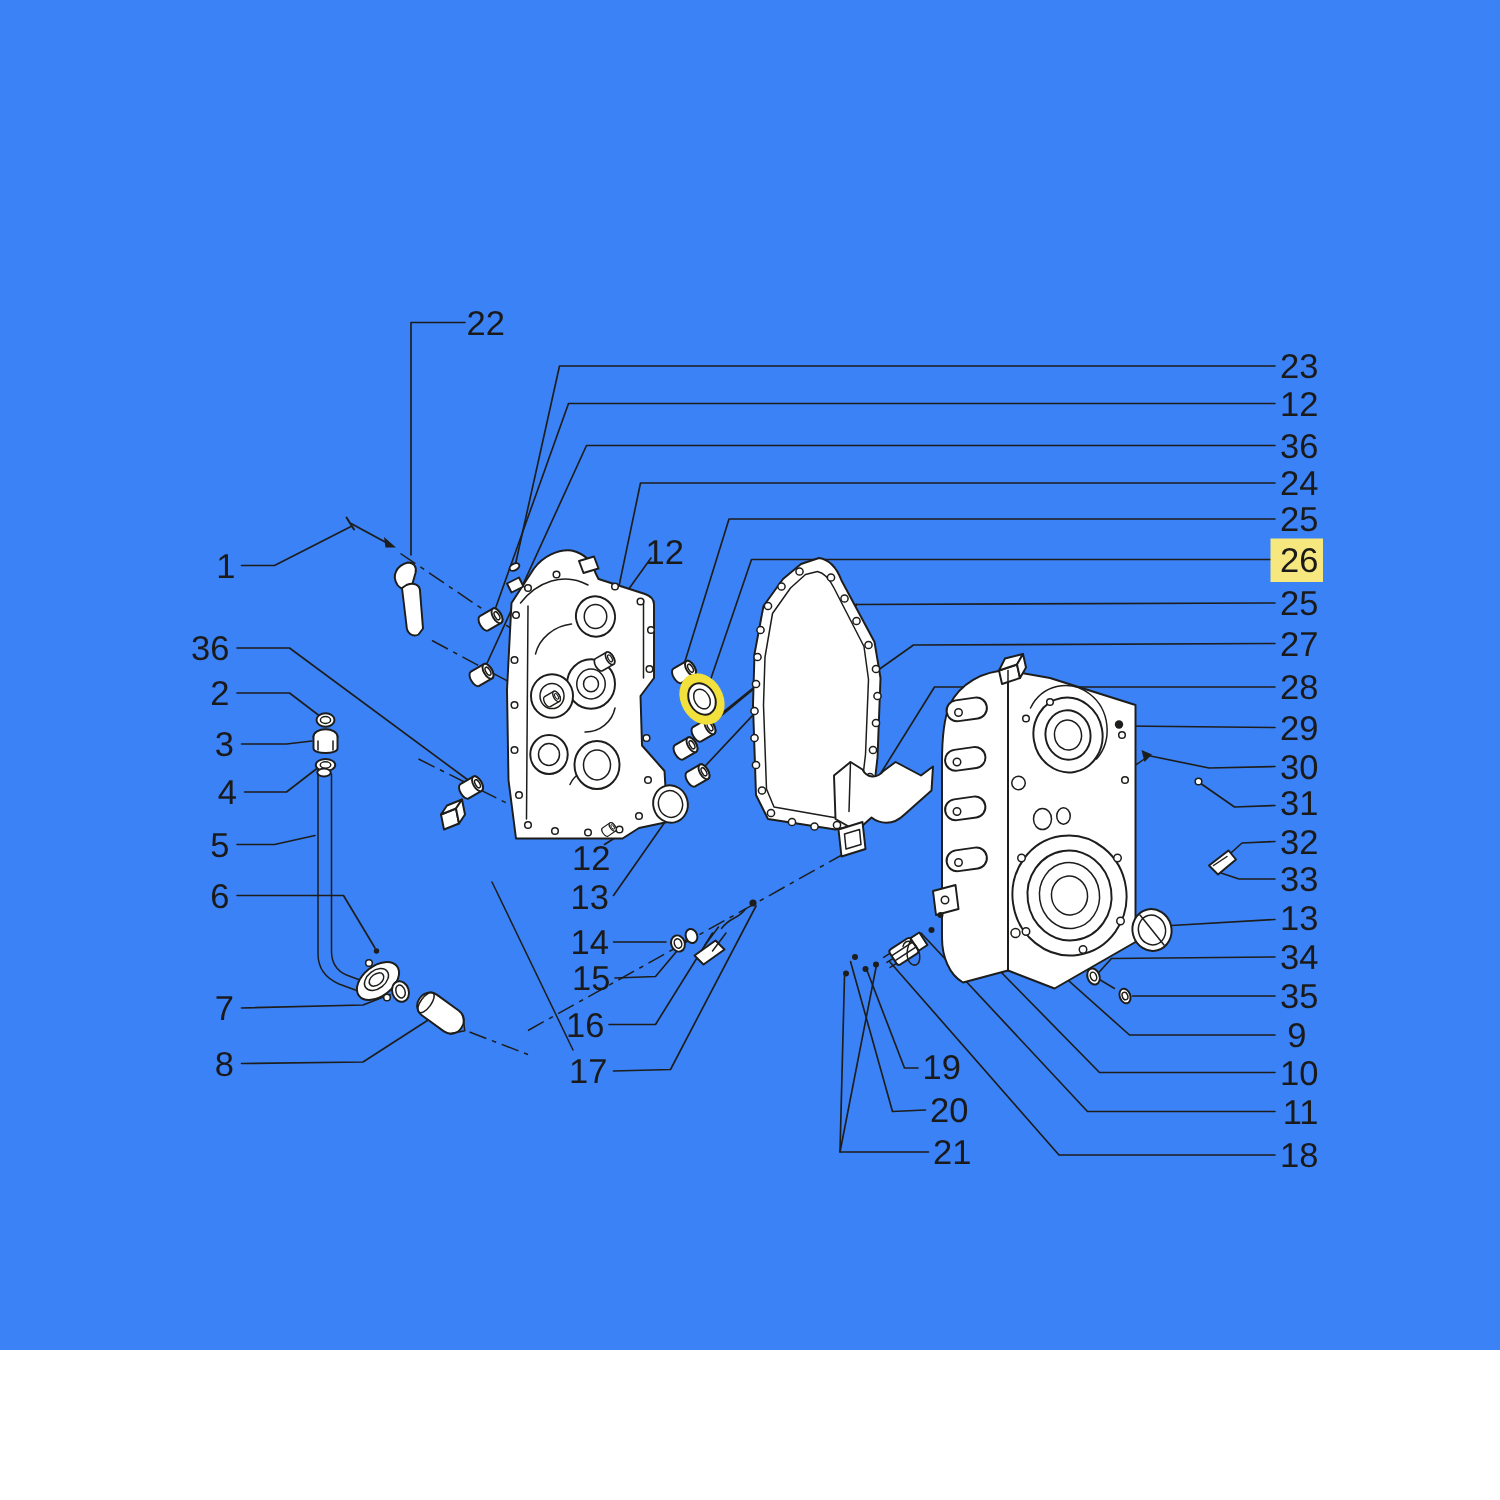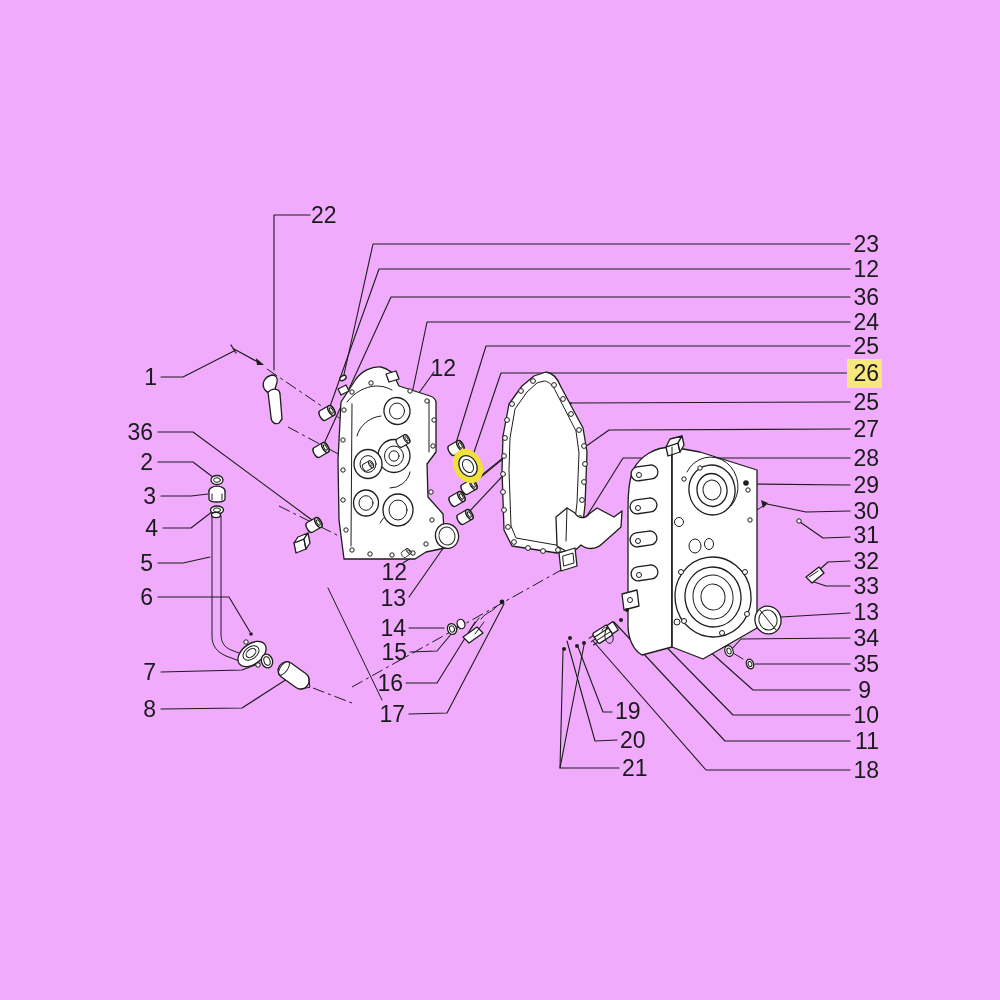--- a/index.html
+++ b/index.html
@@ -1,16 +1,16 @@
 <!DOCTYPE html>
 <html><head>
 <meta charset="utf-8">
 <style>
   html,body{margin:0;padding:0;background:#fff;}
-  #stage{position:relative;width:1000px;height:1000px;background:#f0abfc;overflow:hidden;
+  #stage{position:relative;width:1000px;height:900px;background:#3b82f6;overflow:hidden;
          font-family:"Liberation Sans", sans-serif;}
   svg{position:absolute;left:0;top:0;}
   .part{fill:#fff;stroke:#1d1d1b;stroke-width:1.3;stroke-linejoin:round;stroke-linecap:round;}
   .part-thin{fill:none;stroke:#1d1d1b;stroke-width:1;stroke-linejoin:round;stroke-linecap:round;}
   .leader{fill:none;stroke:#1d1d1b;stroke-width:1.1;stroke-linejoin:round;stroke-linecap:round;}
   .axis{fill:none;stroke:#1d1d1b;stroke-width:1;stroke-dasharray:12 4 3 4;}
   .hole{fill:#fff;stroke:#1d1d1b;stroke-width:1;}
   .dot{fill:#1d1d1b;stroke:none;}
   .callout{font-family:"Liberation Sans", sans-serif;font-size:23px;fill:#1a1a1a;}
 </style>

